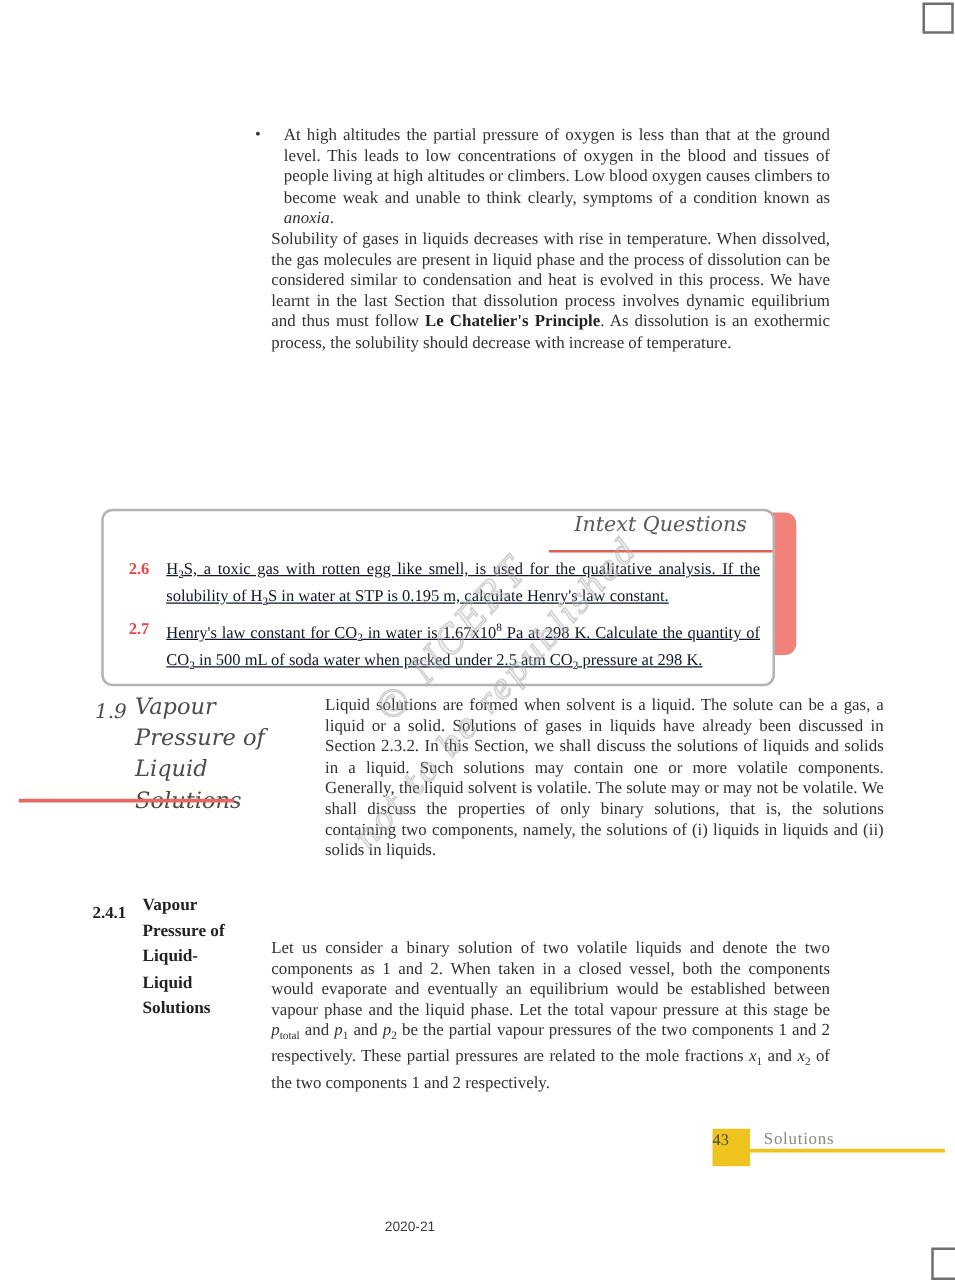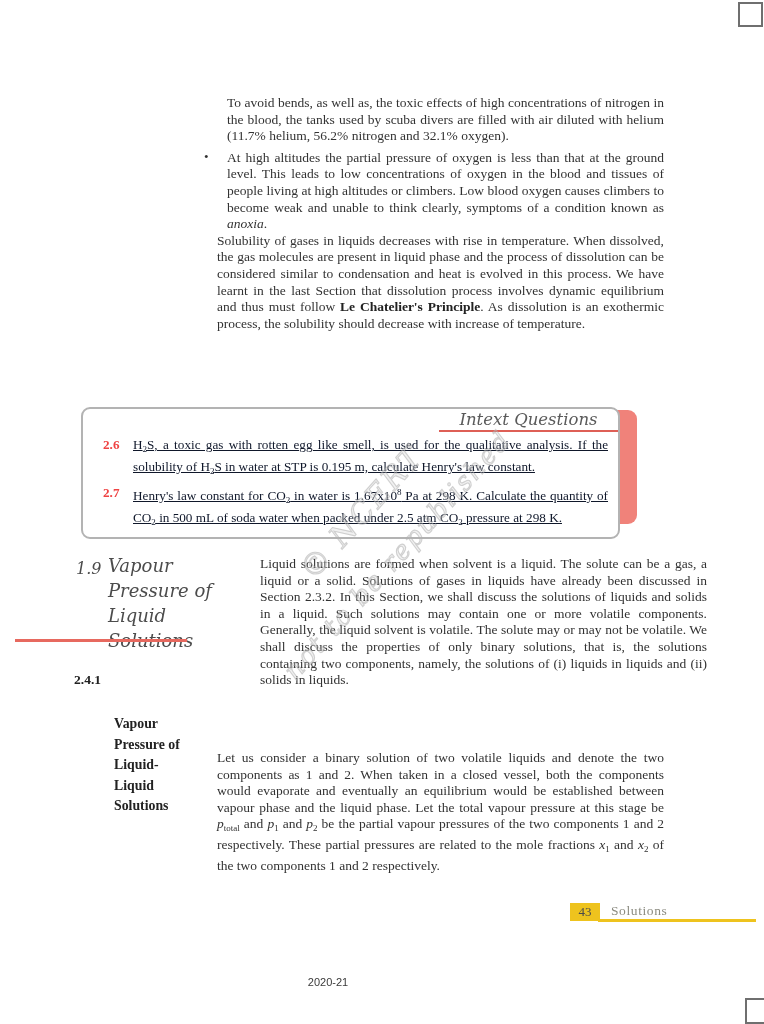--- a/index.html
+++ b/index.html
@@ -19,48 +19,48 @@
   .cont{padding-left:10px;}
   .bullet-item{position:relative;padding-left:10px;margin-top:5px;}
   .bullet-item .marker{position:absolute;left:-13px;top:-1px;font-size:13px;color:#323232;}
   .effect-h{margin:7px 0 2px 0;font-size:13.5px;font-weight:bold;font-style:italic;color:#686868;letter-spacing:0.3px;}
 
   
   .intext-box{position:absolute;left:81px;top:407px;width:539px;}
   .pink-bar{position:absolute;right:-17px;top:3px;width:26px;height:114px;background:#f0827a;border-radius:0 9px 9px 0;}
   .box-body{position:relative;background:#fff;border:2px solid #b3b3b3;border-radius:9px;min-height:117px;padding:1px 0 6px 0;box-sizing:border-box;}
   .box-title-block{margin-left:auto;width:179px;text-align:center;border-bottom:2px solid #de5f56;
-    font-family:"DejaVu Serif",serif;font-style:italic;font-size:16.5px;color:#5a5a5a;padding-bottom:1px;}
+    font-family:"DejaVu Serif",serif;font-style:italic;font-size:16.5px;color:#5a5a5a;padding-bottom:11px;}
   .question{display:flex;padding:4px 10px 0 20px;}
   .qnum{width:30px;flex:0 0 30px;font-weight:bold;font-size:13.2px;color:#ef4444;line-height:17px;}
   .qtext{flex:1;margin:0;font-size:13.2px;line-height:17px;text-align:justify;color:#0f172a;text-decoration:underline;}
 
   
   .s24num{position:absolute;left:76px;top:559px;font-family:"DejaVu Serif",serif;font-style:italic;font-size:16px;color:#4c4c4c;}
   .s24title{position:absolute;left:108px;top:553px;width:110px;font-family:"DejaVu Serif",serif;font-style:italic;
     font-size:18px;line-height:25px;color:#4c4c4c;}
   .s24rule{position:absolute;left:15px;top:639px;width:172px;height:3px;background:#e7695f;}
   .s24body{position:absolute;left:217px;top:556px;width:447px;margin-left:43px;}
 
   
-  .s241num{position:absolute;left:74px;top:672px;font-weight:bold;font-size:13.5px;color:#222;}
+  .s241num{position:absolute;left:74px;top:722px;font-weight:bold;font-size:13.5px;color:#222;}
   .s241title{position:absolute;left:114px;top:714px;width:100px;font-weight:bold;font-size:13.8px;line-height:20.5px;color:#222;}
   .s241body{position:absolute;left:217px;top:750px;width:447px;}
   .indent{text-indent:18px;}
 
   
   .f-i{font-style:italic;}
   .f-b{font-weight:bold;color:#222;}
   .f-bg{font-weight:bold;color:#4f5a5f;}
   .f-sub{font-size:9px;vertical-align:-3px;}
   .f-sup{font-size:9px;vertical-align:5px;}
 
   
-  .pagenum-chip{position:absolute;left:570px;top:903px;width:30px;height:18px;background:#eec31e;
-    text-align:center;font-size:13px;line-height:17px;color:#4a4a4a;}
+  .pagenum-chip{position:absolute;left:570px;top:903px;width:30px;height:30px;background:#eec31e;
+    text-align:left;font-size:13px;line-height:17px;color:#4a4a4a;}
   .chapter{position:absolute;left:611px;top:903px;font-size:13.5px;color:#8b8b80;letter-spacing:0.6px;}
   .footer-rule{position:absolute;left:598px;top:919px;width:158px;height:3px;background:#eec31e;}
   .year{position:absolute;left:0;top:976px;width:656px;text-align:center;
     font-family:"Liberation Sans",sans-serif;font-size:11px;color:#3a3a3a;}
 
   
   .wm{position:absolute;white-space:nowrap;font-family:"DejaVu Serif",serif;font-style:italic;
     color:rgba(190,190,190,0.22);-webkit-text-stroke:1.1px rgba(175,175,175,0.55);
     letter-spacing:2px;transform:rotate(-48deg);z-index:6;pointer-events:none;}
   .wm1{left:278px;top:495px;font-size:30px;}
@@ -71,21 +71,20 @@
 
 <div class="page">
 
   <div class="corner tr"></div>
   <div class="corner br"></div>
 
   <div class="wm wm1">© NCERT</div>
   <div class="wm wm2">not to be republished</div>
 
   <div class="maincol">
-    <p class="body-p cont"><span>To avoid bends, as well as, the toxic effects of high concentrations of nitrogen in the blood, the tanks used by scuba divers are filled with air diluted with helium (11.7% helium, 56.2% nitrogen and 32.1% oxygen).</span></p>
     <div class="bullet-item">
       <span class="marker">•</span>
       <p class="body-p"><span>At high altitudes the partial pressure of oxygen is less than that at the ground level. This leads to low concentrations of oxygen in the blood and tissues of people living at high altitudes or climbers. Low blood oxygen causes climbers to become weak and unable to think clearly, symptoms of a condition known as </span><span class="f-i">anoxia</span><span>.</span></p>
     </div>
     <p class="body-p"><span>Solubility of gases in liquids decreases with rise in temperature. When dissolved, the gas molecules are present in liquid phase and the process of dissolution can be considered similar to condensation and heat is evolved in this process. We have learnt in the last Section that dissolution process involves dynamic equilibrium and thus must follow </span><span class="f-b">Le Chatelier's Principle</span><span>. As dissolution is an exothermic process, the solubility should decrease with increase of temperature.</span></p>
   </div>
 
   <div class="intext-box">
     <div class="pink-bar"></div>
     <div class="box-body">

